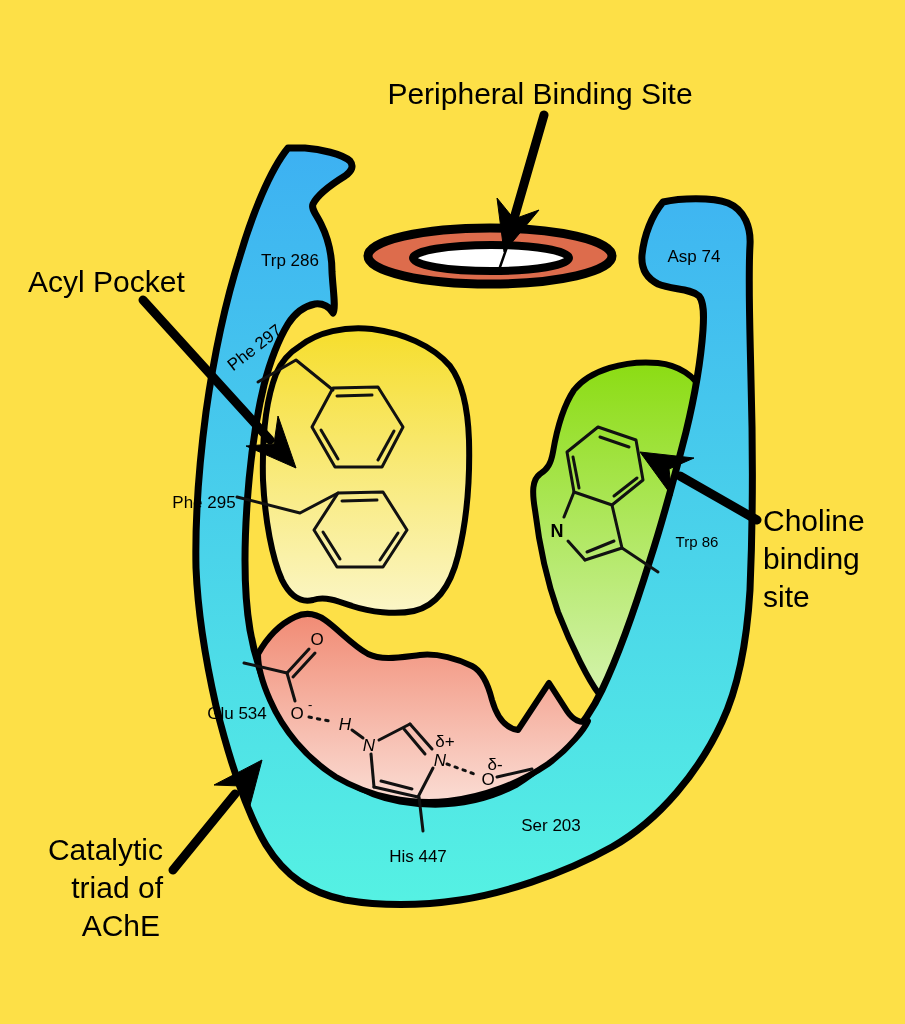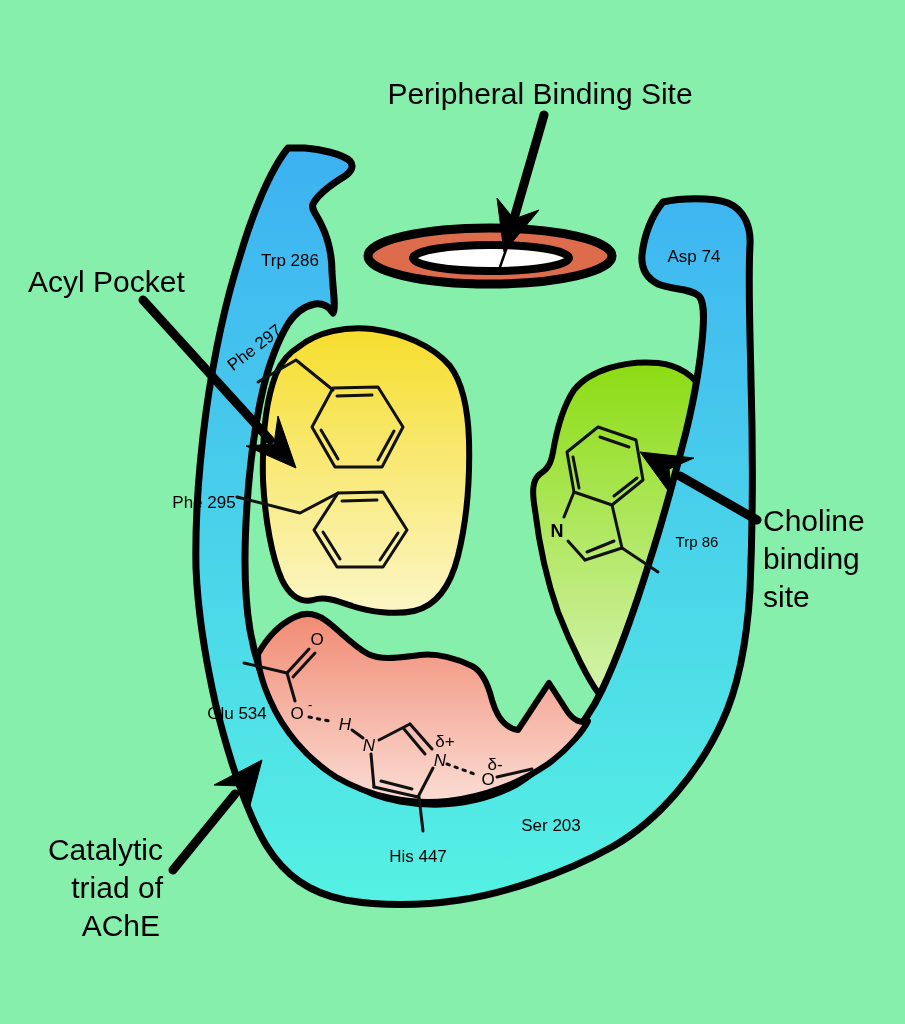--- a/index.html
+++ b/index.html
@@ -1,19 +1,19 @@
 <!DOCTYPE html>
 <html><head>
 <meta charset="utf-8">
 <style>
   html,body{margin:0;padding:0;background:#ffffff;}
   .stage{
     position:relative;
     width:905px;height:1024px;
-    background:#86efac;
+    background:#fde047;
     font-family:"Liberation Sans", sans-serif;
     overflow:hidden;
   }
   svg{position:absolute;left:0;top:0;}
   text{fill:#000000;}
   .ann{font-size:30px;}
   .res{font-size:17px;}
   .res-sm{font-size:15px;}
   .chem{font-size:17px;}
   .chem-it{font-size:17px;font-style:italic;}

